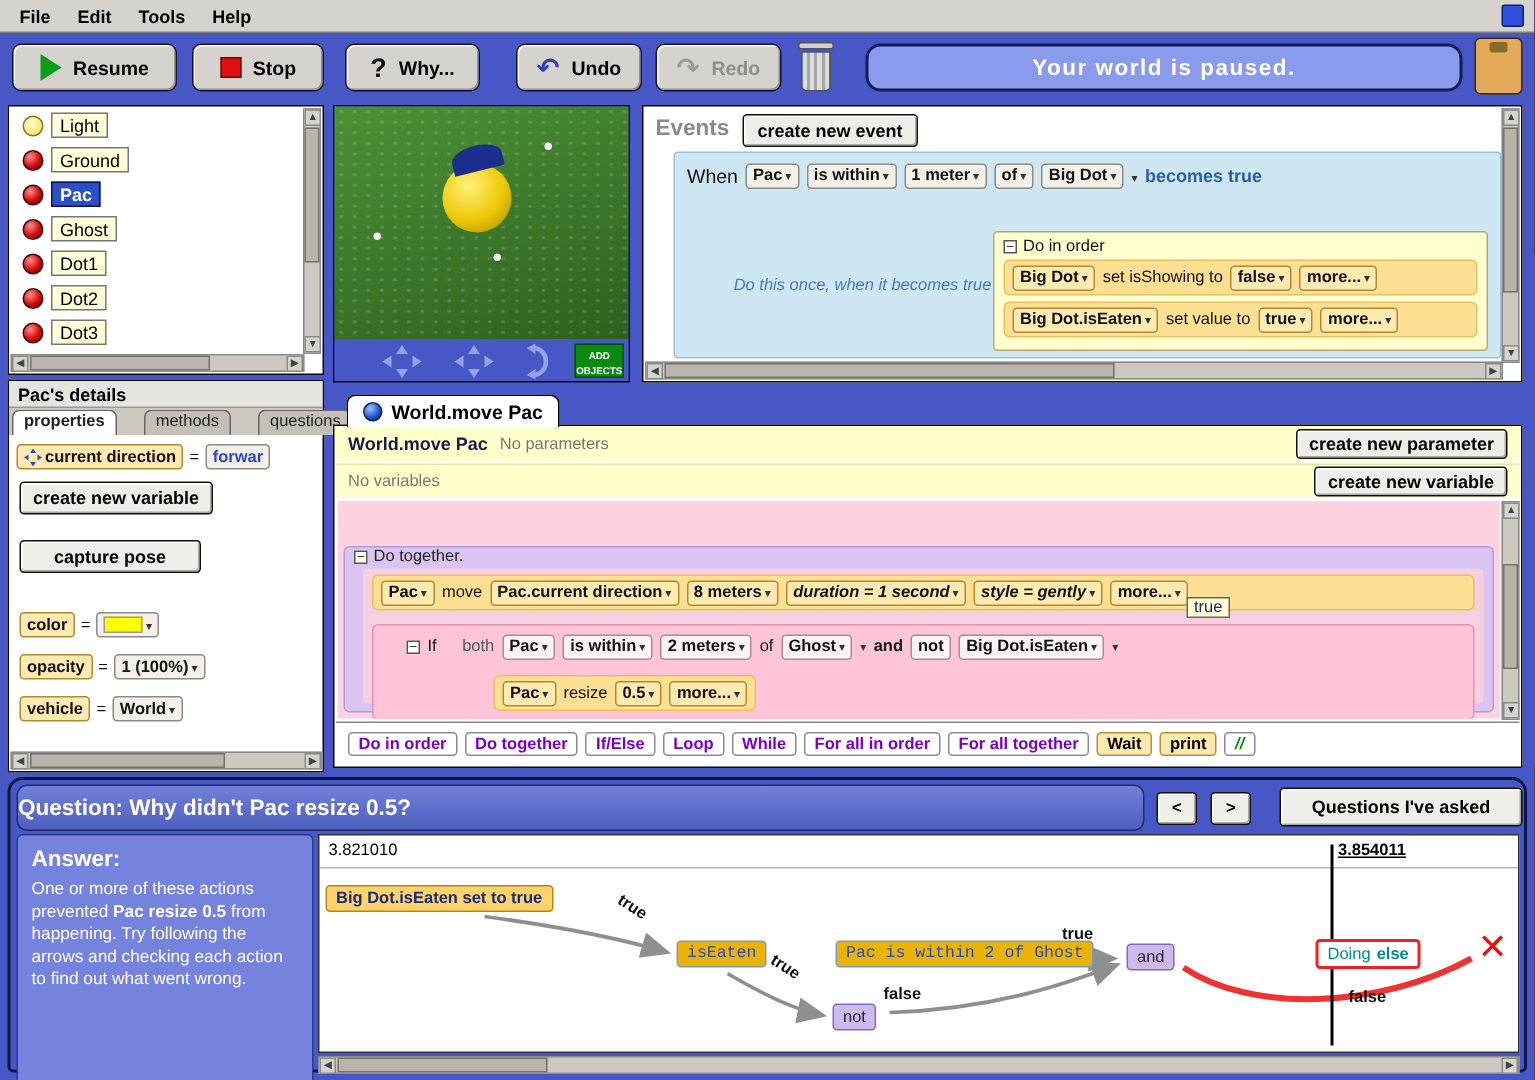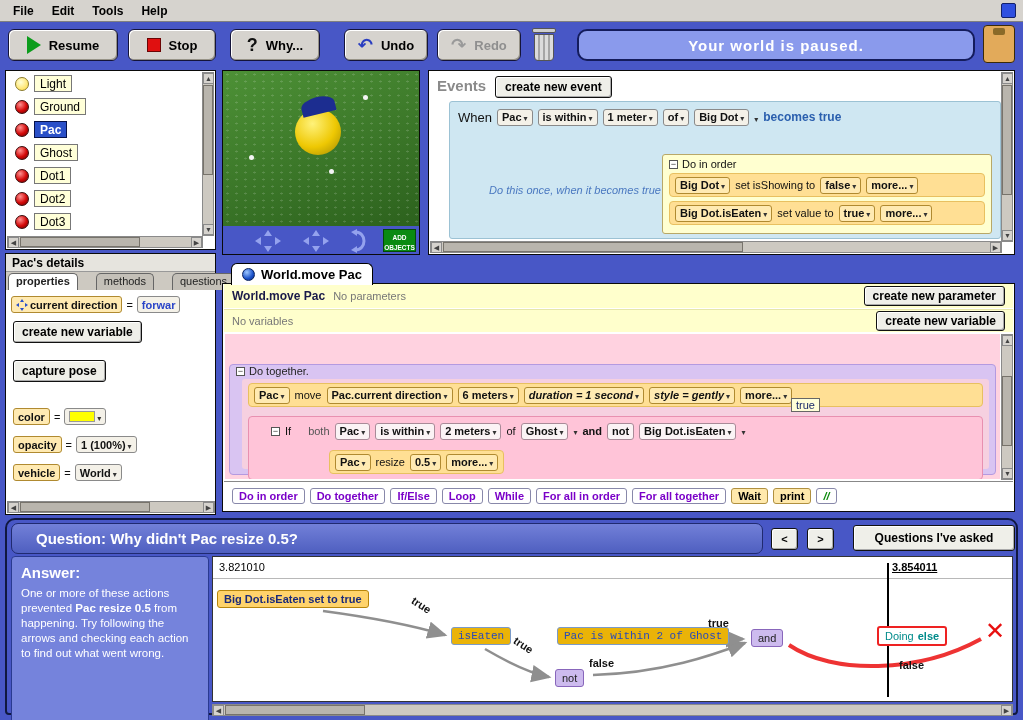--- a/index.html
+++ b/index.html
@@ -134,21 +134,21 @@
   .tile { border:1px solid #8888aa; border-radius:3px; padding:1px 6px; font-size:11px; font-weight:bold;
           background:#fff; color:#7a00c8; white-space:nowrap; }
   .tile.action { background:#ffe9ac; color:#000; border-color:#b09040; }
   .tile.comment { color:#0a8a0a; font-style:italic; }
 
   
   .wl-panel { position:absolute; left:5px; top:518px; width:1013px; height:197px; background:#4857c6;
               border:2px solid #101840; border-radius:10px 10px 4px 4px; }
   .wl-qbar { position:absolute; left:4px; top:3px; width:752px; height:31px;
              background:linear-gradient(#7280d8,#4f5fc0); border:1px solid #202a70; border-radius:7px;
-             display:flex; align-items:center; padding-left:24px; color:#fff; font-weight:bold; font-size:15px; }
+             display:flex; align-items:center; padding-left:0; color:#fff; font-weight:bold; font-size:15px; }
   .wl-navbtn { position:absolute; width:27px; height:22px; font-size:11px; }
   .wl-answer { position:absolute; left:4px; top:36px; width:198px; height:174px; background:#7583dc;
                border:1px solid #2a3a90; border-radius:4px; padding:6px 9px; color:#fff; font-size:11.5px; line-height:1.32; }
   .wl-canvas { position:absolute; left:205px; top:36px; width:801px; height:146px; background:#fff;
                border:1px solid #333; overflow:hidden; }
   .n-box { position:absolute; font-size:11px; display:flex; align-items:center; white-space:nowrap;
            border-radius:3px; padding:2px 6px; }
   .n-event { background:#ffd36b; border:1px solid #b8860b; color:#1a2a7a; font-weight:bold; }
   .n-val { background:#eab308; border:1px solid #7a9ac8; color:#2a4ab8;font-family:Liberation Mono, monospace; }
   .n-op { background:#cdbbee; border:1px solid #8866bb; color:#222; }
@@ -272,21 +272,21 @@
         <span class="chip" style="max-width:52px;overflow:hidden;">
           <span class="blue-val">forwar</span>
         </span>
       </div>
       <div style="padding:3px 6px;">
         <span class="sm-btn" style="height:22px;padding:0 8px;">
           <span>create new variable</span>
         </span>
       </div>
       <div style="padding:14px 6px 0;">
-        <span class="sm-btn" style="height:22px;padding:0 8px;">
+        <span class="sm-btn" style="height:22px;padding:0 22px;">
           <span>capture pose</span>
         </span>
       </div>
       <div style="display:flex;align-items:center;gap:4px;padding:26px 6px 0;">
         <span class="chip schip">
           <span>color</span>
         </span>
         <span class="plain">=</span>
         <span class="chip">
           <span style="display:inline-block;width:26px;height:11px;background:#ffff00;border:1px solid #999;"></span>
@@ -465,21 +465,21 @@
             <span class="chip schip">
               <span>Pac</span>
               <span class="ddi"></span>
             </span>
             <span class="plain">move</span>
             <span class="chip schip">
               <span>Pac.current direction</span>
               <span class="ddi"></span>
             </span>
             <span class="chip schip">
-              <span>6 meters</span>
+              <span>8 meters</span>
               <span class="ddi"></span>
             </span>
             <span class="chip schip it">
               <span>duration = 1 second</span>
               <span class="ddi"></span>
             </span>
             <span class="chip schip it">
               <span>style = gently</span>
               <span class="ddi"></span>
             </span>

